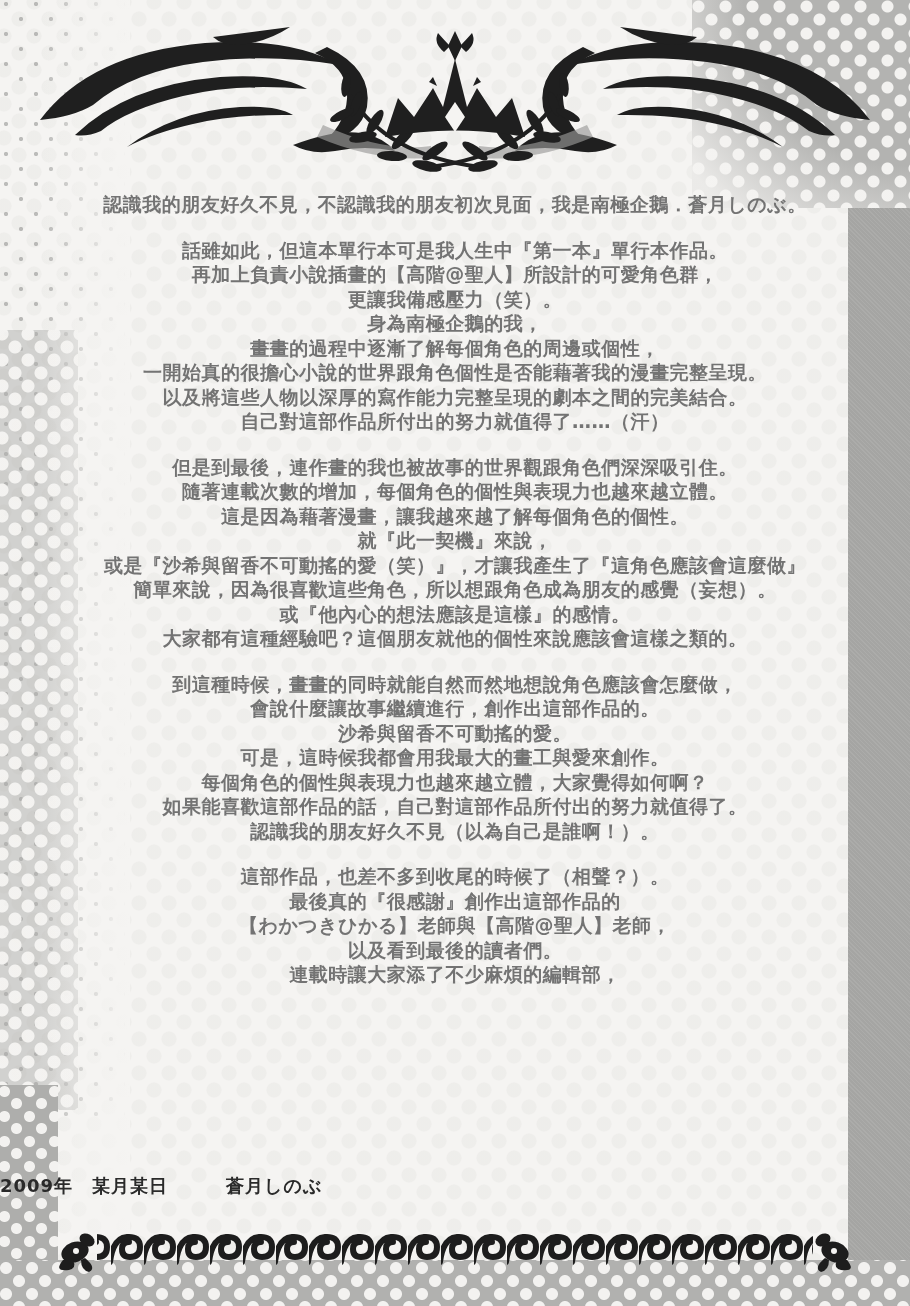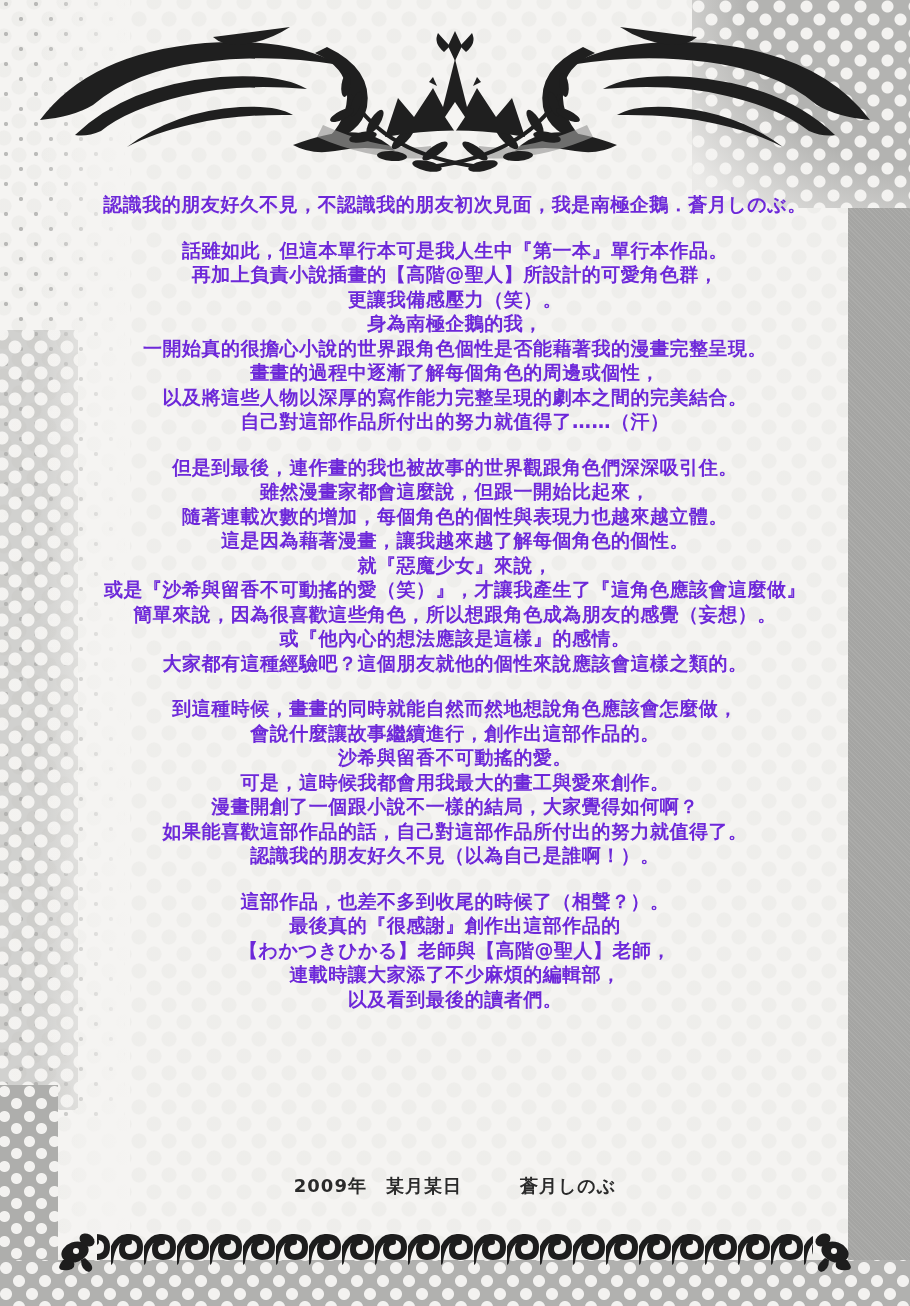--- a/index.html
+++ b/index.html
@@ -78,30 +78,30 @@
       radial-gradient(circle, #f3f2f0 0 5.5px, rgba(0,0,0,0) 6.5px);
     background-size:26px 26px,26px 26px;
     background-position:6px 8px,19px 21px;
   }
   
   .top-ornament{position:absolute;left:35px;top:25px;width:840px;height:150px;}
   .bottom-border{position:absolute;left:45px;top:1226px;width:820px;height:48px;}
   
   .text-area{
     position:absolute;left:58px;top:192px;width:794px;
-    text-align:center;color:#6d28d9;
+    text-align:center;color:#737373;
   }
   .para{margin-bottom:21px;}
   .line{
     font-size:19px;line-height:24.5px;font-weight:700;
     letter-spacing:.5px;white-space:nowrap;
   }
   .signature{
     position:absolute;left:0;top:1174px;width:910px;
-    text-align:center;color:#2a2a2a;
+    text-align:left;color:#2a2a2a;
     font-size:18px;font-weight:700;letter-spacing:1px;
   }
   .signature .sig-date{margin-right:58px;}
 </style>
 </head>
 <body>
 
 <div class="page">
 
   <div class="center-texture"></div>
@@ -178,51 +178,50 @@
 
   <div class="text-area">
       <div class="para">
         <div class="line">認識我的朋友好久不見，不認識我的朋友初次見面，我是南極企鵝．蒼月しのぶ。</div>
       </div>
       <div class="para">
         <div class="line">話雖如此，但這本單行本可是我人生中『第一本』單行本作品。</div>
         <div class="line">再加上負責小說插畫的【高階@聖人】所設計的可愛角色群，</div>
         <div class="line">更讓我備感壓力（笑）。</div>
         <div class="line">身為南極企鵝的我，</div>
+        <div class="line">畫畫的過程中逐漸了解每個角色的周邊或個性，</div>
         <div class="line">一開始真的很擔心小說的世界跟角色個性是否能藉著我的漫畫完整呈現。</div>
-        <div class="line">畫畫的過程中逐漸了解每個角色的周邊或個性，</div>
         <div class="line">以及將這些人物以深厚的寫作能力完整呈現的劇本之間的完美結合。</div>
         <div class="line">自己對這部作品所付出的努力就值得了……（汗）</div>
       </div>
       <div class="para">
         <div class="line">但是到最後，連作畫的我也被故事的世界觀跟角色們深深吸引住。</div>
-        <div class="line">雖然漫畫家都會這麼說，但跟一開始比起來，</div>
         <div class="line">隨著連載次數的增加，每個角色的個性與表現力也越來越立體。</div>
         <div class="line">這是因為藉著漫畫，讓我越來越了解每個角色的個性。</div>
-        <div class="line">就『惡魔少女』來說，</div>
+        <div class="line">就『此一契機』來說，</div>
         <div class="line">或是『沙希與留香不可動搖的愛（笑）』，才讓我產生了『這角色應該會這麼做』</div>
         <div class="line">簡單來說，因為很喜歡這些角色，所以想跟角色成為朋友的感覺（妄想）。</div>
         <div class="line">或『他內心的想法應該是這樣』的感情。</div>
         <div class="line">大家都有這種經驗吧？這個朋友就他的個性來說應該會這樣之類的。</div>
       </div>
       <div class="para">
         <div class="line">到這種時候，畫畫的同時就能自然而然地想說角色應該會怎麼做，</div>
         <div class="line">會說什麼讓故事繼續進行，創作出這部作品的。</div>
         <div class="line">沙希與留香不可動搖的愛。</div>
         <div class="line">可是，這時候我都會用我最大的畫工與愛來創作。</div>
-        <div class="line">漫畫開創了一個跟小說不一樣的結局，大家覺得如何啊？</div>
+        <div class="line">每個角色的個性與表現力也越來越立體，大家覺得如何啊？</div>
         <div class="line">如果能喜歡這部作品的話，自己對這部作品所付出的努力就值得了。</div>
         <div class="line">認識我的朋友好久不見（以為自己是誰啊！）。</div>
       </div>
       <div class="para">
         <div class="line">這部作品，也差不多到收尾的時候了（相聲？）。</div>
         <div class="line">最後真的『很感謝』創作出這部作品的</div>
         <div class="line">【わかつきひかる】老師與【高階@聖人】老師，</div>
+        <div class="line">以及看到最後的讀者們。</div>
         <div class="line">連載時讓大家添了不少麻煩的編輯部，</div>
-        <div class="line">以及看到最後的讀者們。</div>
       </div>
     </div>
 
   <div class="signature">
     <span class="sig-date">2009年　某月某日</span><span>蒼月しのぶ</span>
   </div>
 
   <svg class="bottom-border" viewBox="0 0 820 48">
     <defs>
       <pattern id="scrollPat" patternUnits="userSpaceOnUse" width="33" height="48">

